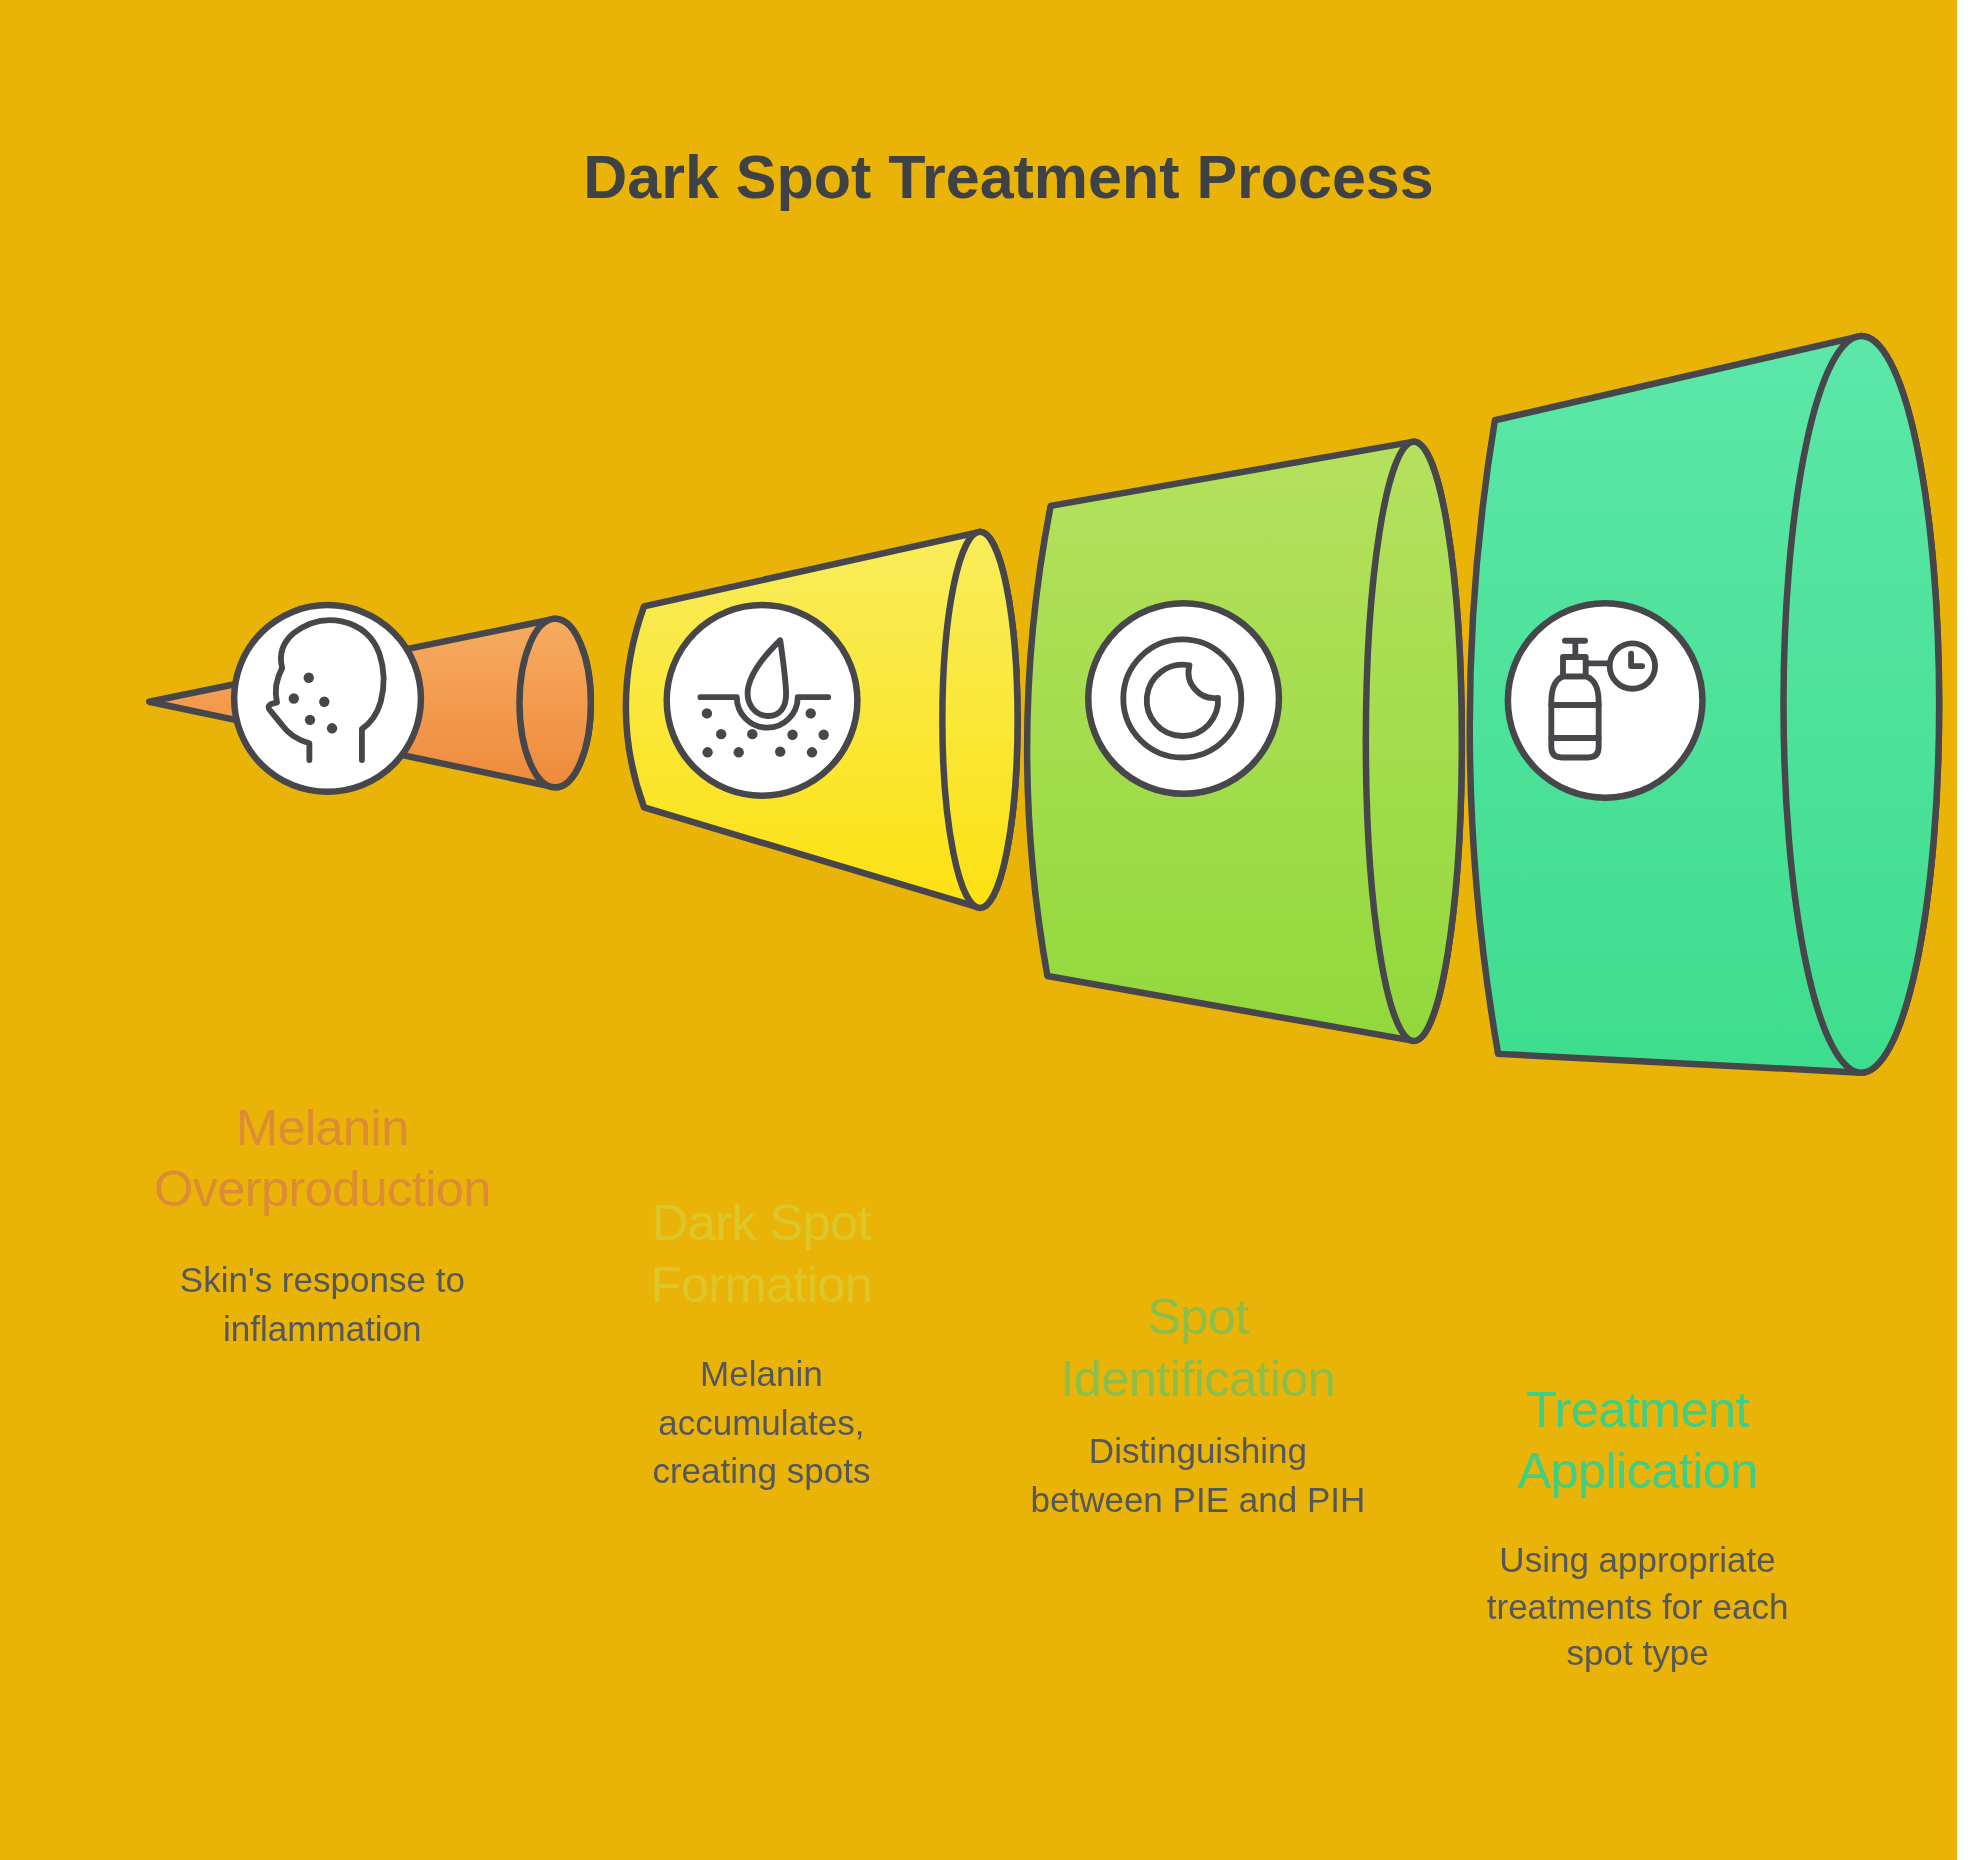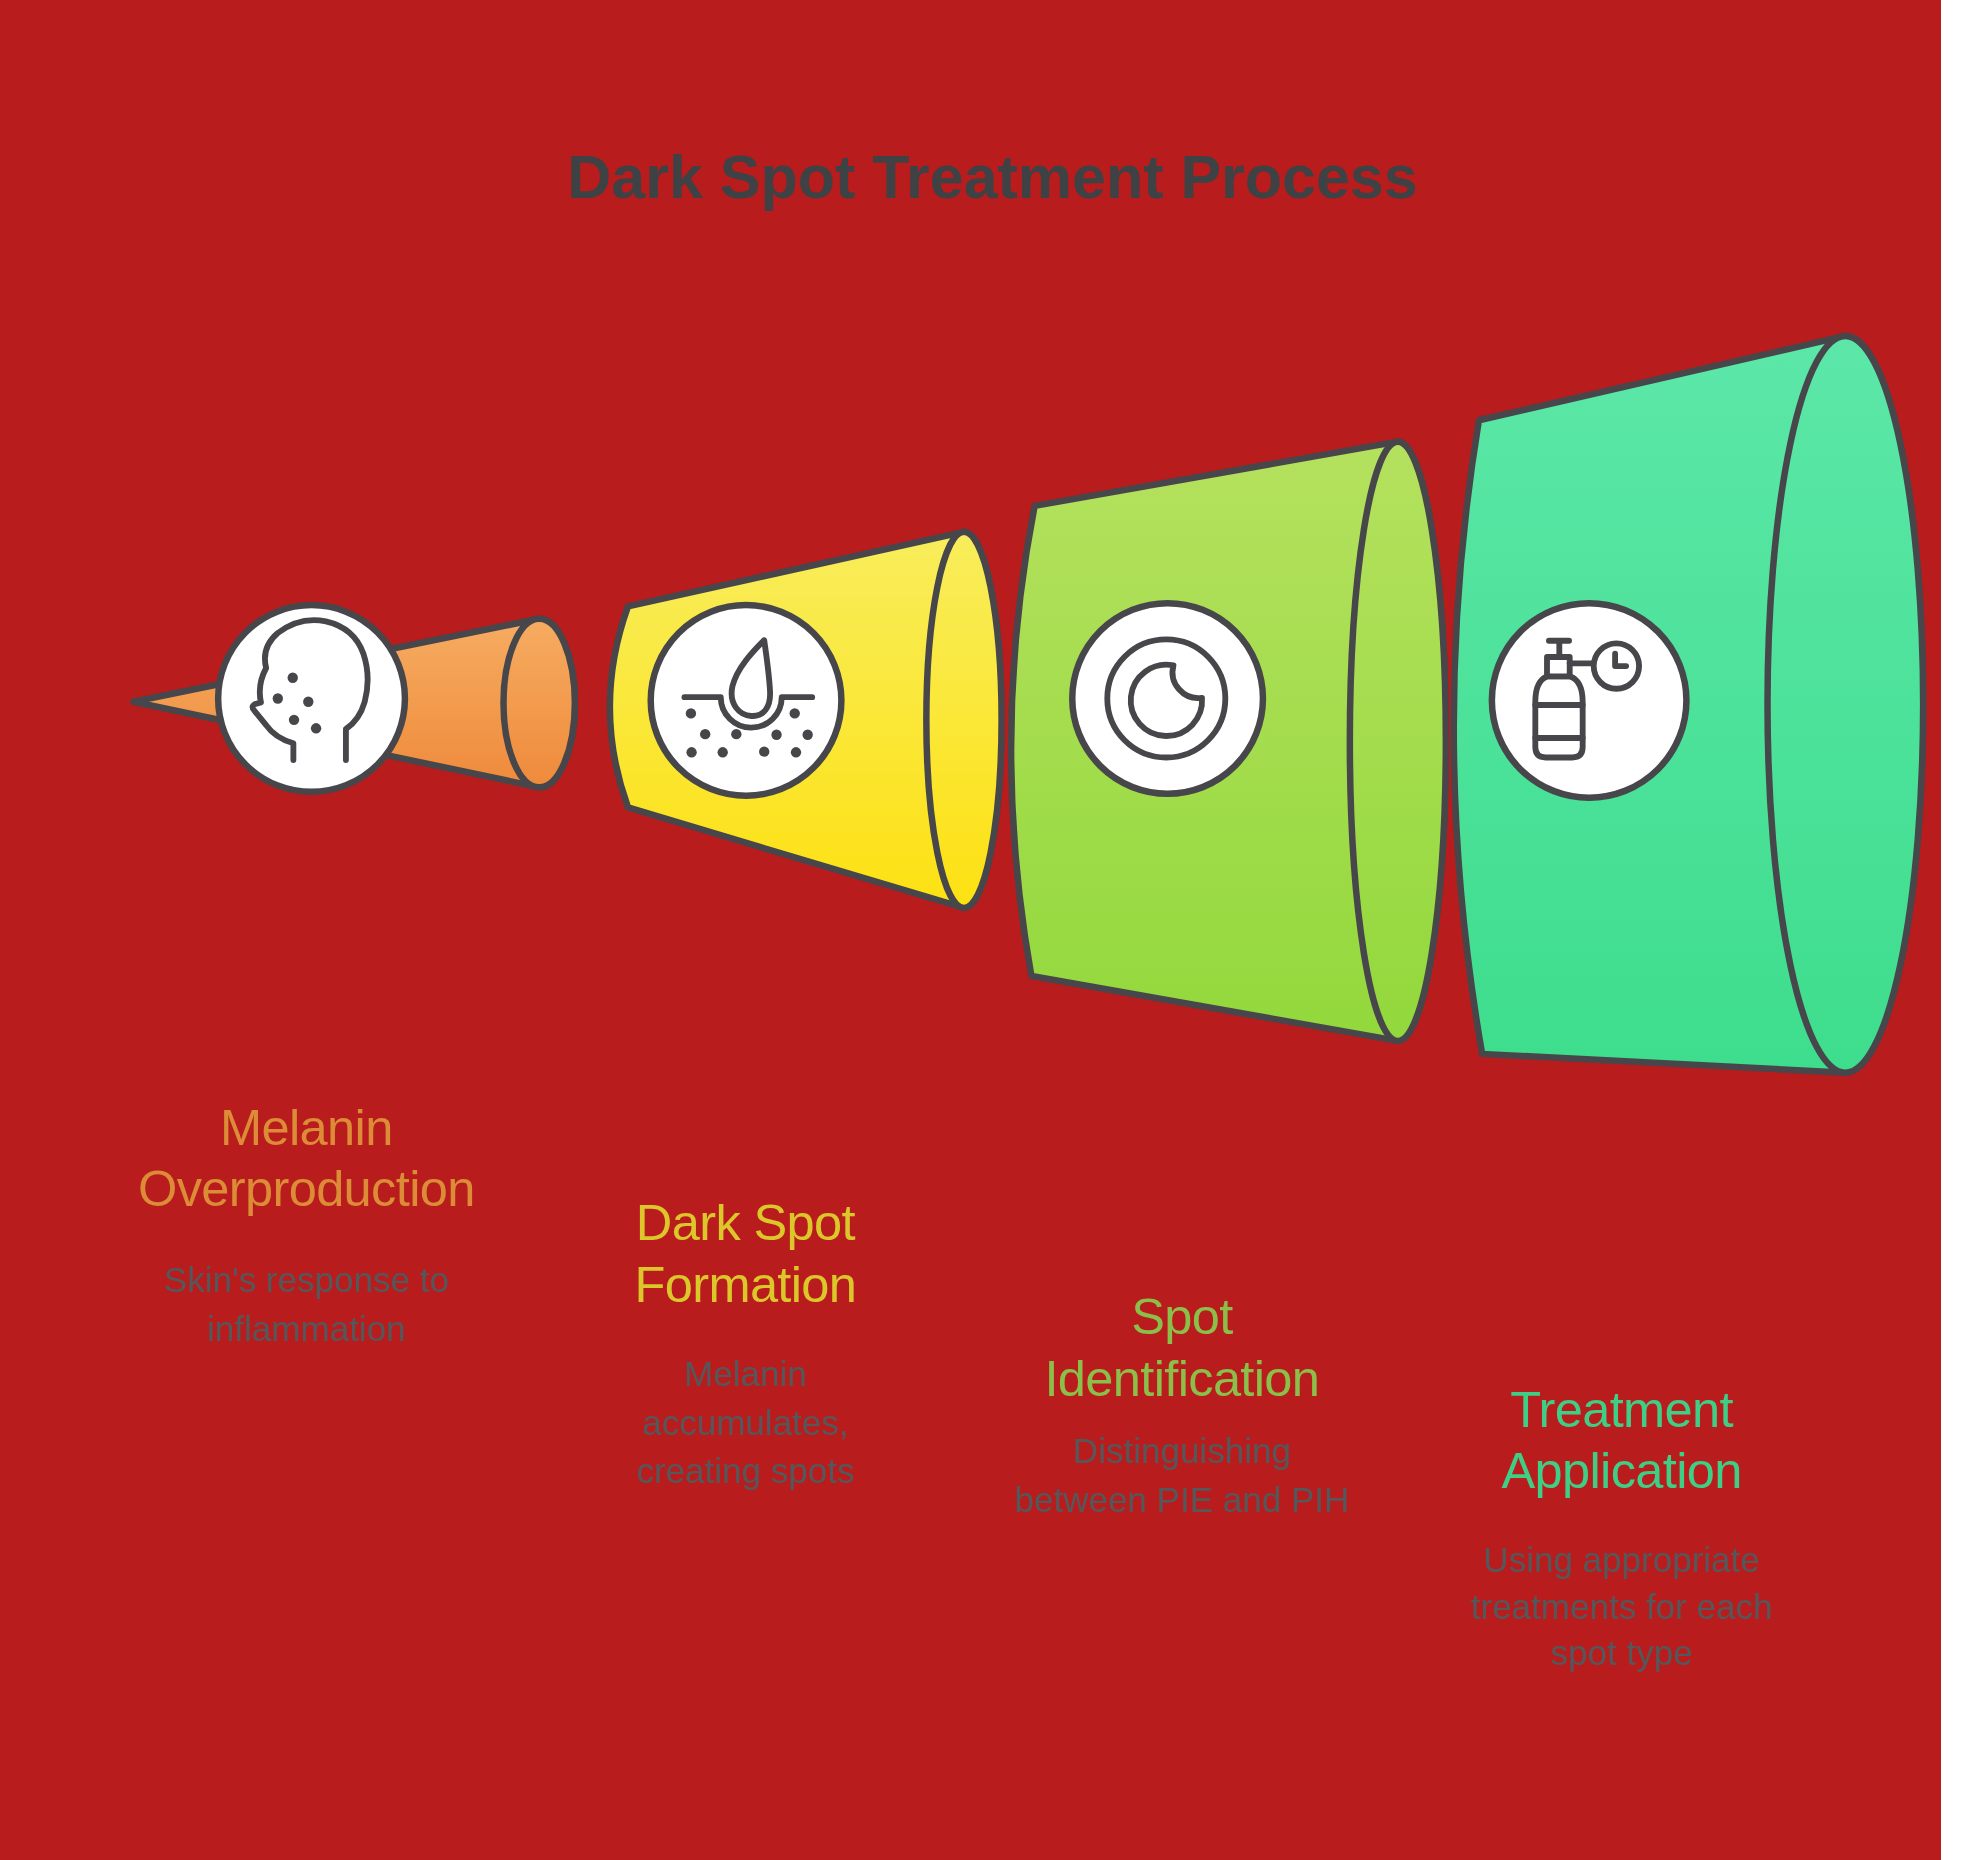--- a/index.html
+++ b/index.html
@@ -1,19 +1,20 @@
 <!DOCTYPE html>
 <html style="font-size:10.4px"><head>
 <meta charset="utf-8">
 <style>
   html, body { margin: 0; padding: 0; background: #ffffff; }
   .page {
     width: 1941px; height: 1860px; position: relative;
-    background: #b91c1c;
+    background: #eab308;
     font-family: "Liberation Sans", sans-serif;
+    padding-left: 16px;
   }
   svg { display: block; }
   .seg-body, .seg-cap { stroke-width: 10; }
   .icon-circle { fill: #ffffff; stroke-width: 10; }
   .icon-line { fill: none; stroke-width: 9; stroke-linecap: round; stroke-linejoin: round; }
   .icon-fill { fill: #ffffff; stroke-width: 9; stroke-linecap: round; stroke-linejoin: round; }
   .main-title { font-size: 94px; font-weight: bold; text-anchor: middle; }
   .sec-title { font-size: 78px; font-weight: 400; text-anchor: middle; letter-spacing: -1px; }
   .sec-sub { font-size: 54px; font-weight: 400; text-anchor: middle; }
 </style>

